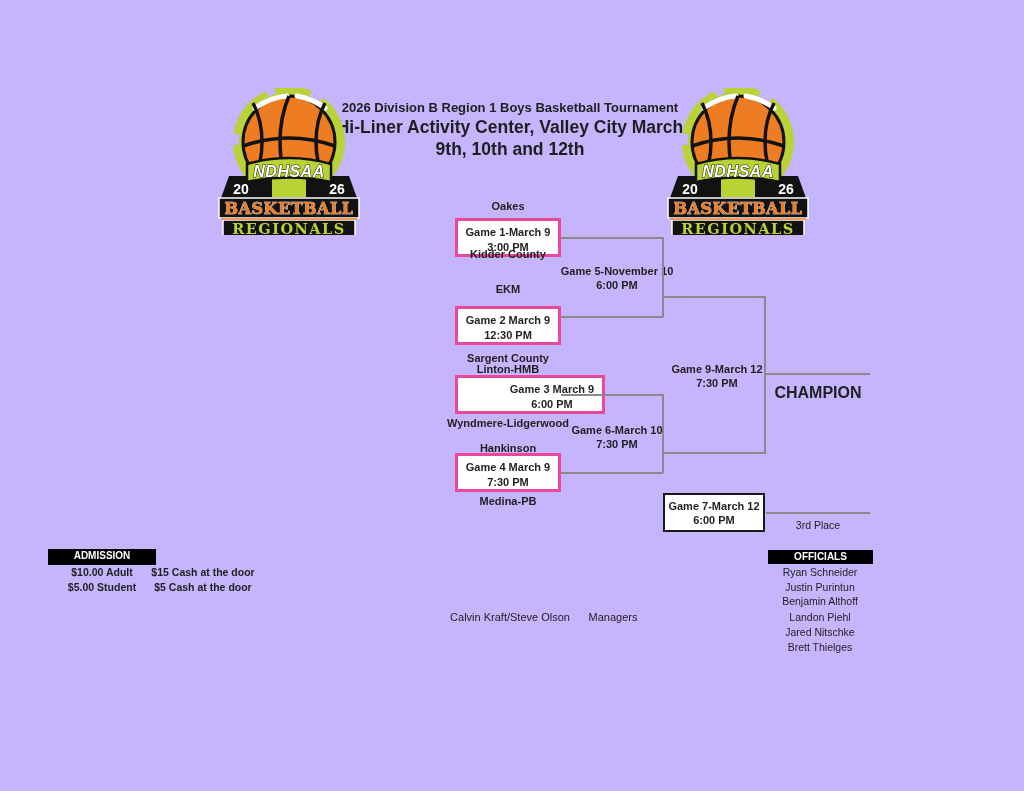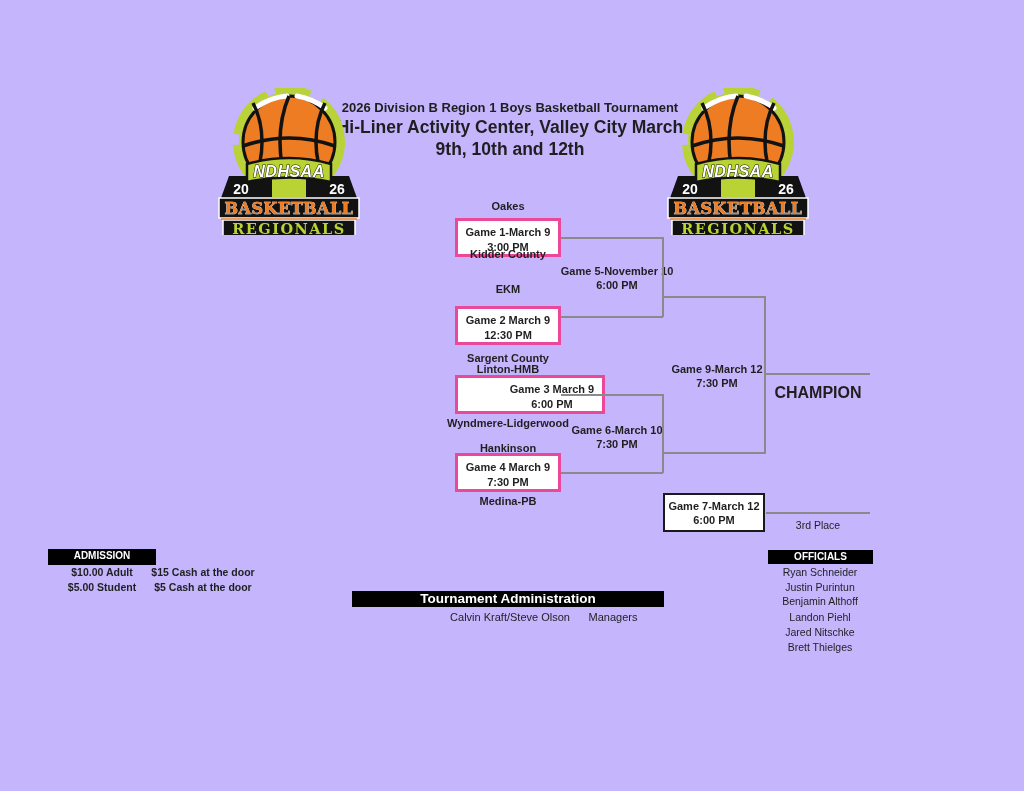--- a/index.html
+++ b/index.html
@@ -176,17 +176,16 @@
   <div class="abs adm-note" style="top:581px;">$5 Cash at the door</div>
 
   <div class="abs blackbar officials-bar">OFFICIALS</div>
   <div class="abs official-name" style="top:566px;">Ryan Schneider</div>
   <div class="abs official-name" style="top:581px;">Justin Purintun</div>
   <div class="abs official-name" style="top:595px;">Benjamin Althoff</div>
   <div class="abs official-name" style="top:611px;">Landon Piehl</div>
   <div class="abs official-name" style="top:626px;">Jared Nitschke</div>
   <div class="abs official-name" style="top:641px;">Brett Thielges</div>
 
-  <div class="abs blackbar admin-bar">Tournament Administration</div>
   <div class="abs staff-name">Calvin Kraft/Steve Olson</div>
   <div class="abs staff-role">Managers</div>
 
 </div>
 
 </body></html>

